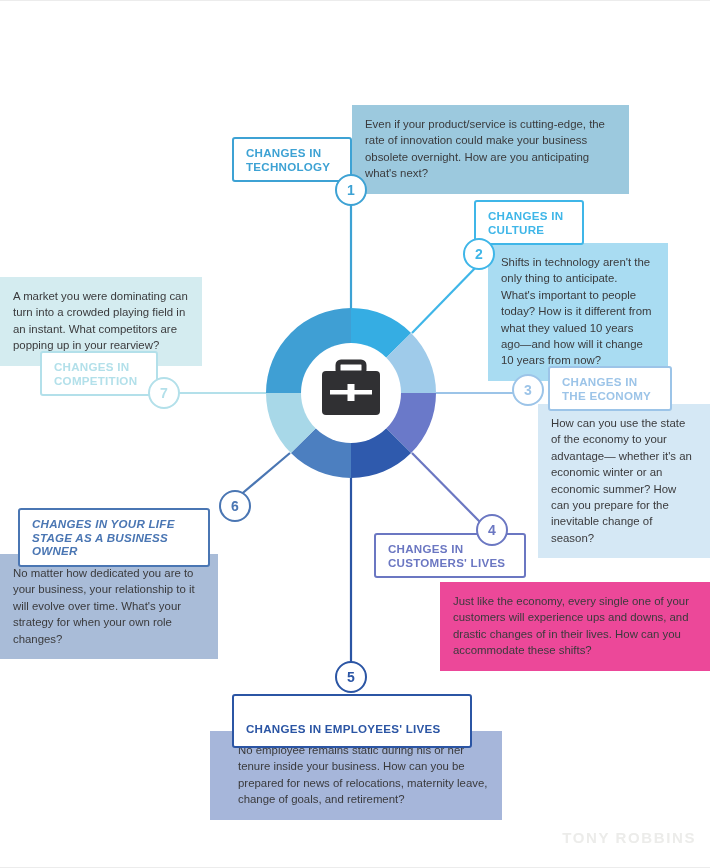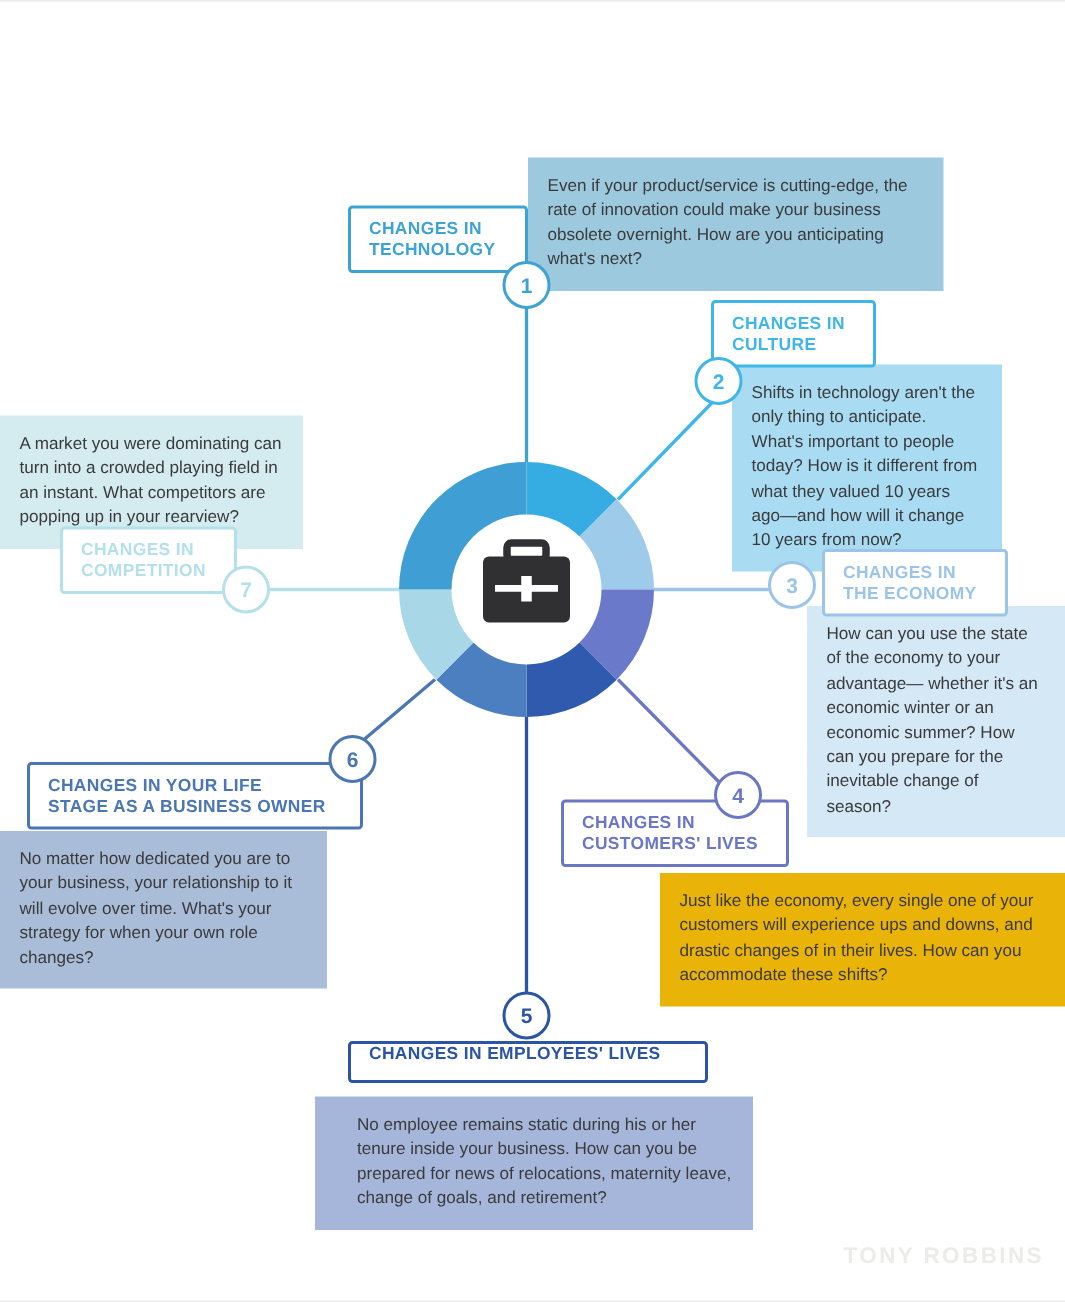--- a/index.html
+++ b/index.html
@@ -133,43 +133,43 @@
       <rect x="347.5" y="384" width="7" height="17" fill="#ffffff"></rect>
     </g>
   </svg>
 
   <div class="para" style="left:352px;top:105px;width:277px;background:#9cc9de;">Even if your product/service is cutting-edge, the rate of innovation could make your business obsolete overnight. How are you anticipating what's next?</div>
 
   <div class="para" style="left:488px;top:243px;width:180px;background:#a9dcf2;">Shifts in technology aren't the only thing to anticipate. What's important to people today? How is it different from what they valued 10 years ago—and how will it change 10 years from now?</div>
 
   <div class="para" style="left:538px;top:404px;width:172px;background:#d5e8f5;">How can you use the state of the economy to your advantage— whether it's an economic winter or an economic summer? How can you prepare for the inevitable change of season?</div>
 
-  <div class="para" style="left:440px;top:582px;width:270px;background:#eab308;">Just like the economy, every single one of your customers will experience ups and downs, and drastic changes of in their lives. How can you accommodate these shifts?</div>
+  <div class="para" style="left:440px;top:582px;width:270px;background:#ec4899;">Just like the economy, every single one of your customers will experience ups and downs, and drastic changes of in their lives. How can you accommodate these shifts?</div>
 
   <div class="para" style="left:210px;top:731px;width:292px;background:#a6b6da;padding-left:28px;">No employee remains static during his or her tenure inside your business. How can you be prepared for news of relocations, maternity leave, change of goals, and retirement?</div>
 
   <div class="para" style="left:0px;top:554px;width:218px;background:#a9bcd8;">No matter how dedicated you are to your business, your relationship to it will evolve over time. What's your strategy for when your own role changes?</div>
 
   <div class="para" style="left:0px;top:253px;width:202px;background:#d4ecf0;margin-top:24px;">A market you were dominating can turn into a crowded playing field in an instant. What competitors are popping up in your rearview?</div>
 
   <div class="pill" style="left:232px;top:137px;width:120px;border-color:#3da2d4;color:#3da2d4;">CHANGES IN
 TECHNOLOGY</div>
 
   <div class="pill" style="left:474px;top:200px;width:110px;border-color:#3fb6e8;color:#3fb6e8;">CHANGES IN
 CULTURE</div>
 
   <div class="pill" style="left:548px;top:366px;width:124px;border-color:#9cc4e8;color:#9cc4e8;">CHANGES IN
 THE ECONOMY</div>
 
   <div class="pill" style="left:374px;top:533px;width:152px;border-color:#6b77c2;color:#6b77c2;">CHANGES IN
 CUSTOMERS' LIVES</div>
 
-  <div class="pill" style="left:232px;top:694px;width:240px;border-color:#2b55a4;color:#2b55a4;padding-top:0;padding-bottom:10px;">CHANGES IN EMPLOYEES' LIVES</div>
+  <div class="pill" style="left:232px;top:694px;width:240px;border-color:#2b55a4;color:#2b55a4;padding-top:26px;padding-bottom:10px;">CHANGES IN EMPLOYEES' LIVES</div>
 
-  <div class="pill" style="left:18px;top:508px;width:224px;border-color:#4a76b3;color:#4a76b3;">CHANGES IN YOUR LIFE
+  <div class="pill" style="left:18px;top:508px;width:192px;border-color:#4a76b3;color:#4a76b3;font-style:italic;">CHANGES IN YOUR LIFE
 STAGE AS A BUSINESS OWNER</div>
 
   <div class="pill" style="left:40px;top:351px;width:118px;border-color:#b3e0ea;color:#b3e0ea;">CHANGES IN
 COMPETITION</div>
 
   <div class="badge" style="left:335px;top:174px;border-color:#3da2d4;color:#3da2d4;">1</div>
 
   <div class="badge" style="left:463px;top:238px;border-color:#3fb6e8;color:#3fb6e8;">2</div>
 
   <div class="badge" style="left:512px;top:374px;border-color:#9cc4e8;color:#9cc4e8;">3</div>

